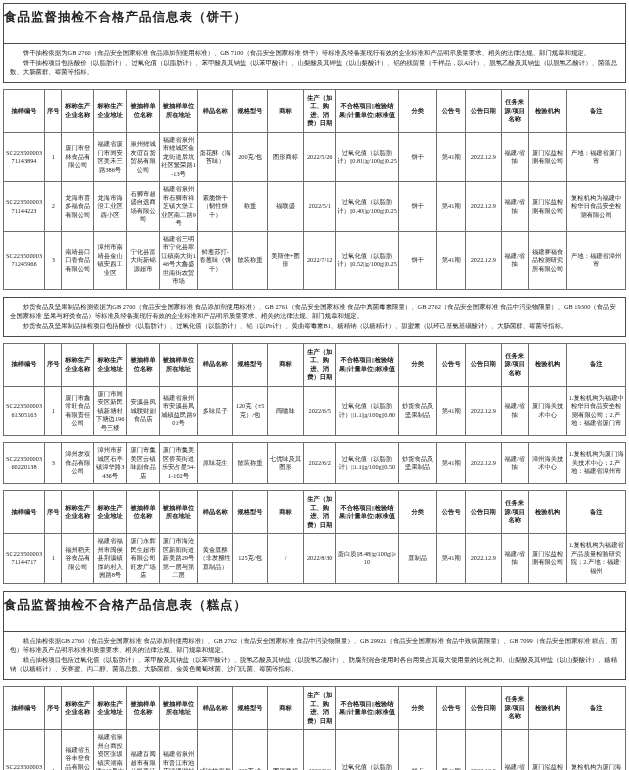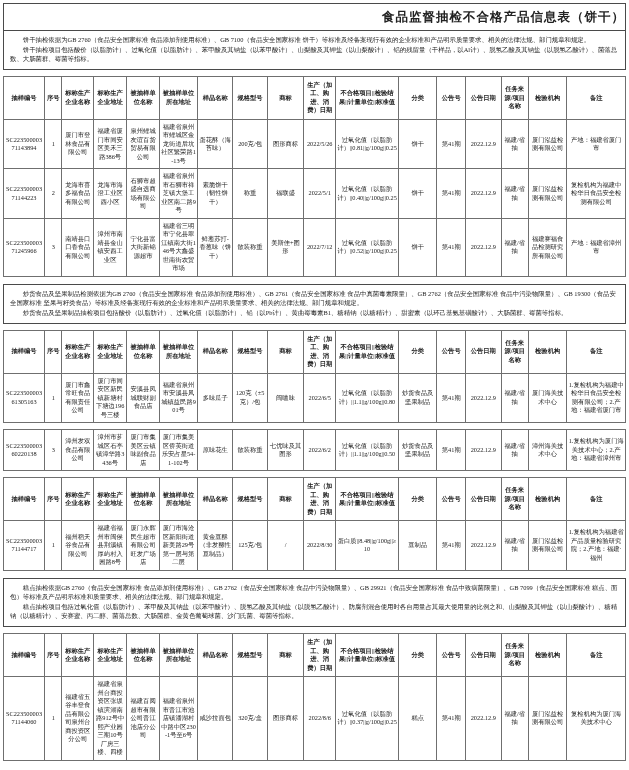--- a/index.html
+++ b/index.html
@@ -10,22 +10,22 @@
     padding:3px 3px 6px 3px;
     background:#ffffff;
     color:#222222;
     font-family:"Liberation Serif","DejaVu Serif",serif;
   }
   section{margin-bottom:7px;}
   .head-box{border:1px solid #4a4a4a;background:#fff;}
   .sec-title{
     font-size:12.5px;
     font-weight:bold;
-    text-align:right;
-    padding:5px 0 4px 0;
+    text-align:left;
+    padding:5px 0 17px 0;
     border-bottom:1px solid #4a4a4a;
     letter-spacing:1px;
   }
   .intro{font-size:6.4px;line-height:1.5;padding:4px 6px 5px 6px;}
   .intro p{margin:0;text-indent:2em;}
   table.datagrid{
     width:100%;
     border-collapse:collapse;
     table-layout:fixed;
     margin-top:6px;
@@ -331,20 +331,21 @@
             <td>福建/省抽</td>
             <td>厦门泓益检测有限公司</td>
             <td>1.复检机构为福建省产品质量检验研究院；2.产地：福建·福州</td>
           </tr>
         </tbody>
       </table>
   </section>
 
   <section>
     <div class="head-box">
+      <div class="sec-title">食品监督抽检不合格产品信息表（糕点）</div>
       <div class="intro">
         <p>糕点抽检依据GB 2760（食品安全国家标准 食品添加剂使用标准）、GB 2762（食品安全国家标准 食品中污染物限量）、GB 29921（食品安全国家标准 食品中致病菌限量）、GB 7099（食品安全国家标准 糕点、面包）等标准及产品明示标准和质量要求、相关的法律法规、部门规章和规定。</p>
         <p>糕点抽检项目包括过氧化值（以脂肪计）、苯甲酸及其钠盐（以苯甲酸计）、脱氢乙酸及其钠盐（以脱氢乙酸计）、防腐剂混合使用时各自用量占其最大使用量的比例之和、山梨酸及其钾盐（以山梨酸计）、糖精钠（以糖精计）、安赛蜜、丙二醇、菌落总数、大肠菌群、金黄色葡萄球菌、沙门氏菌、霉菌等指标。</p>
       </div>
     </div>
     <table class="datagrid">
         <colgroup>
           <col style="width: 6.6%;">
           <col style="width: 2.8%;">
           <col style="width: 5.1%;">

